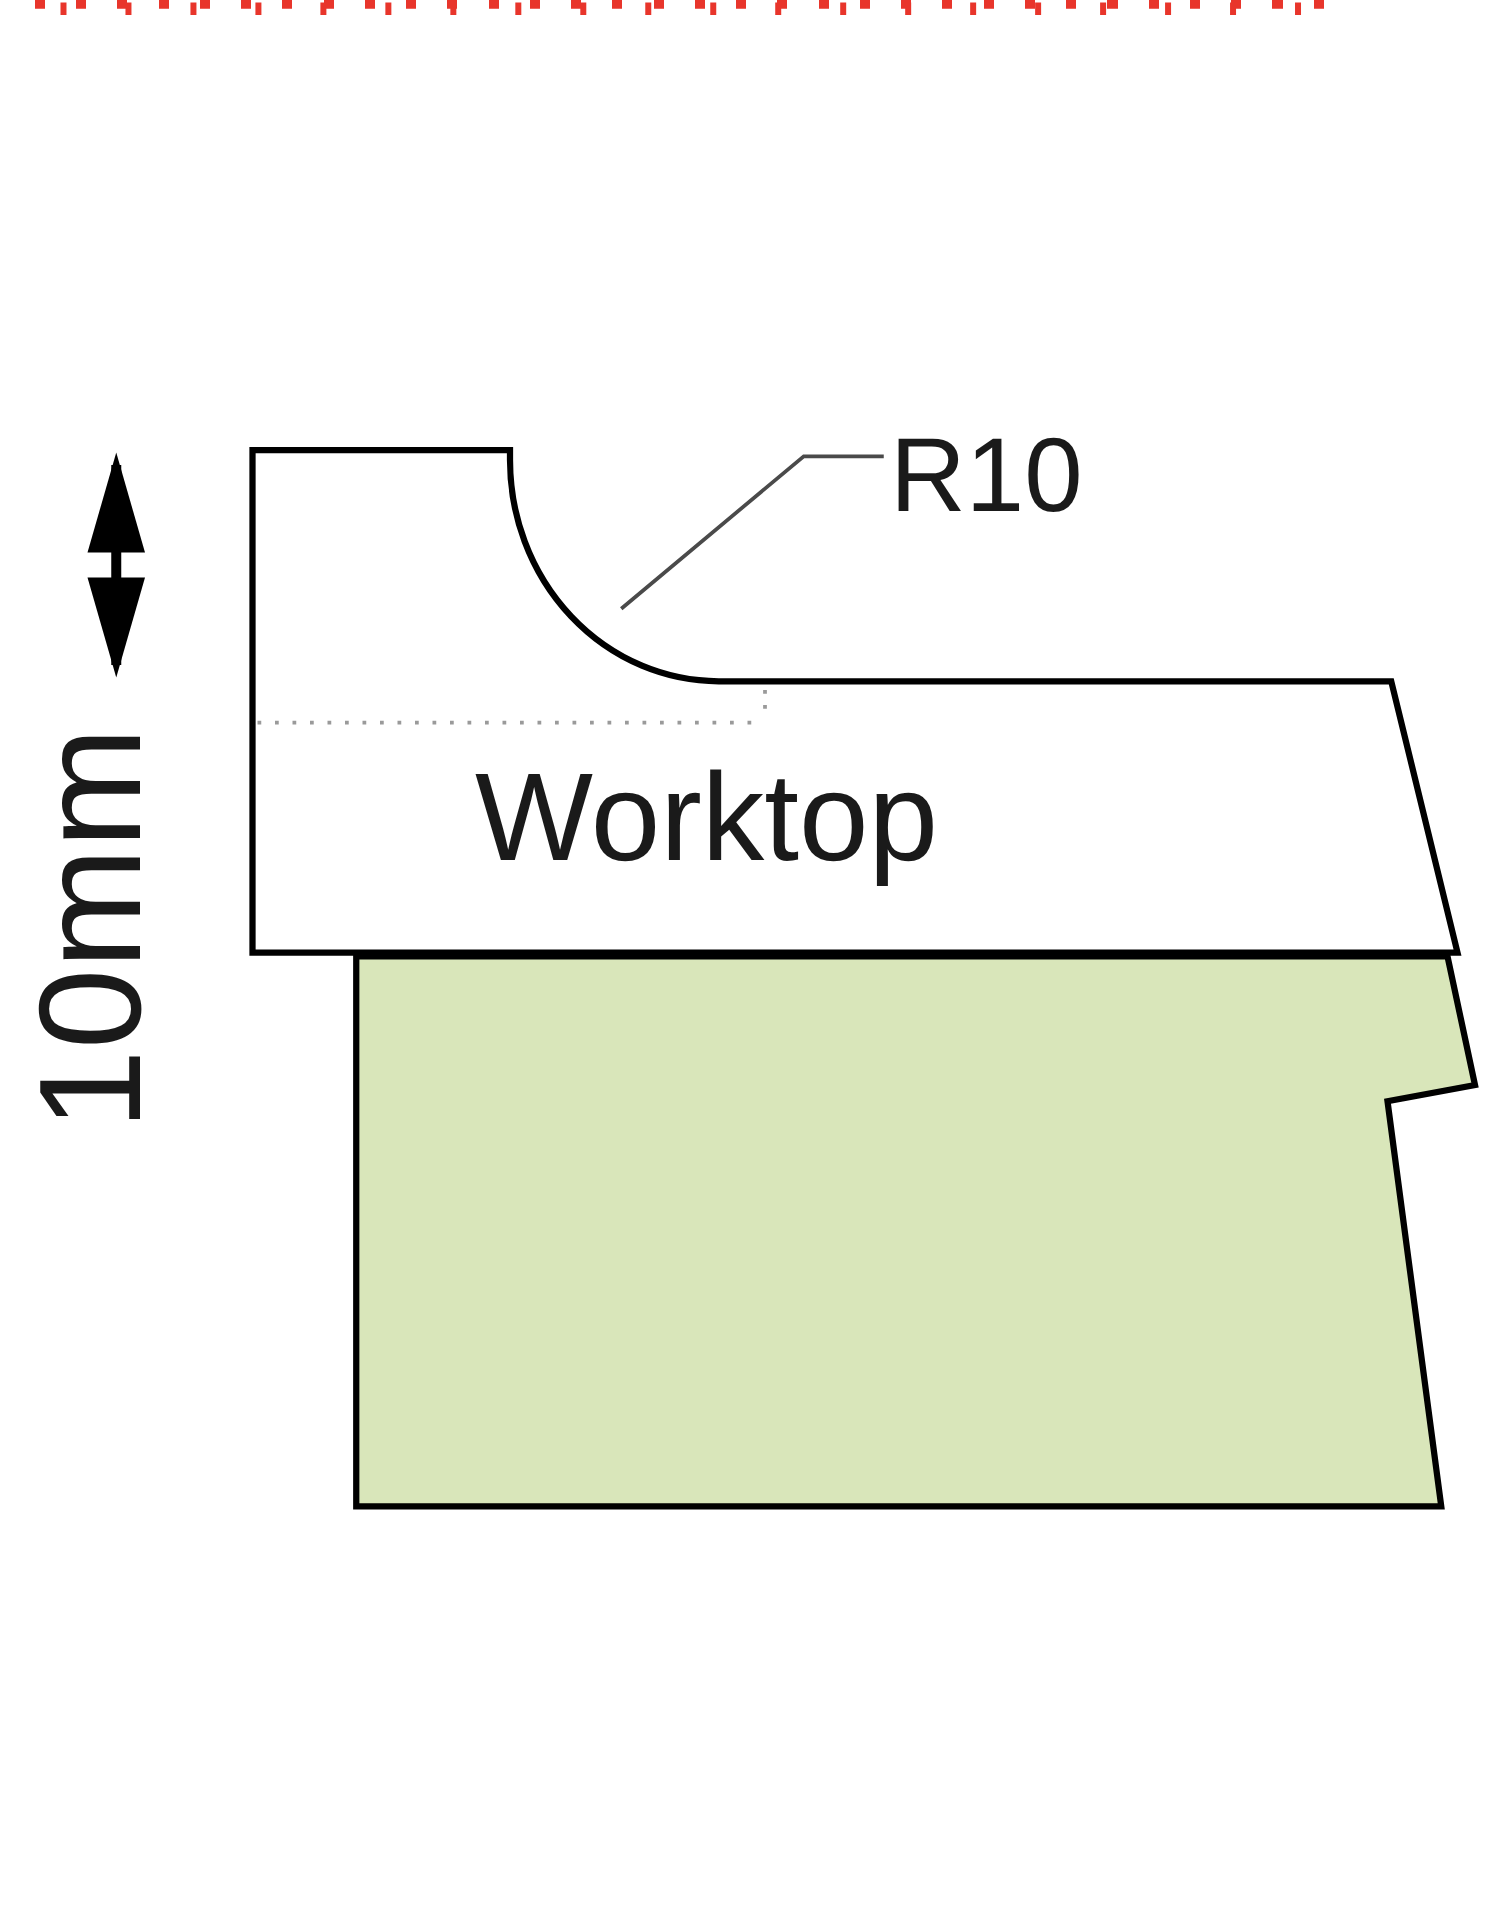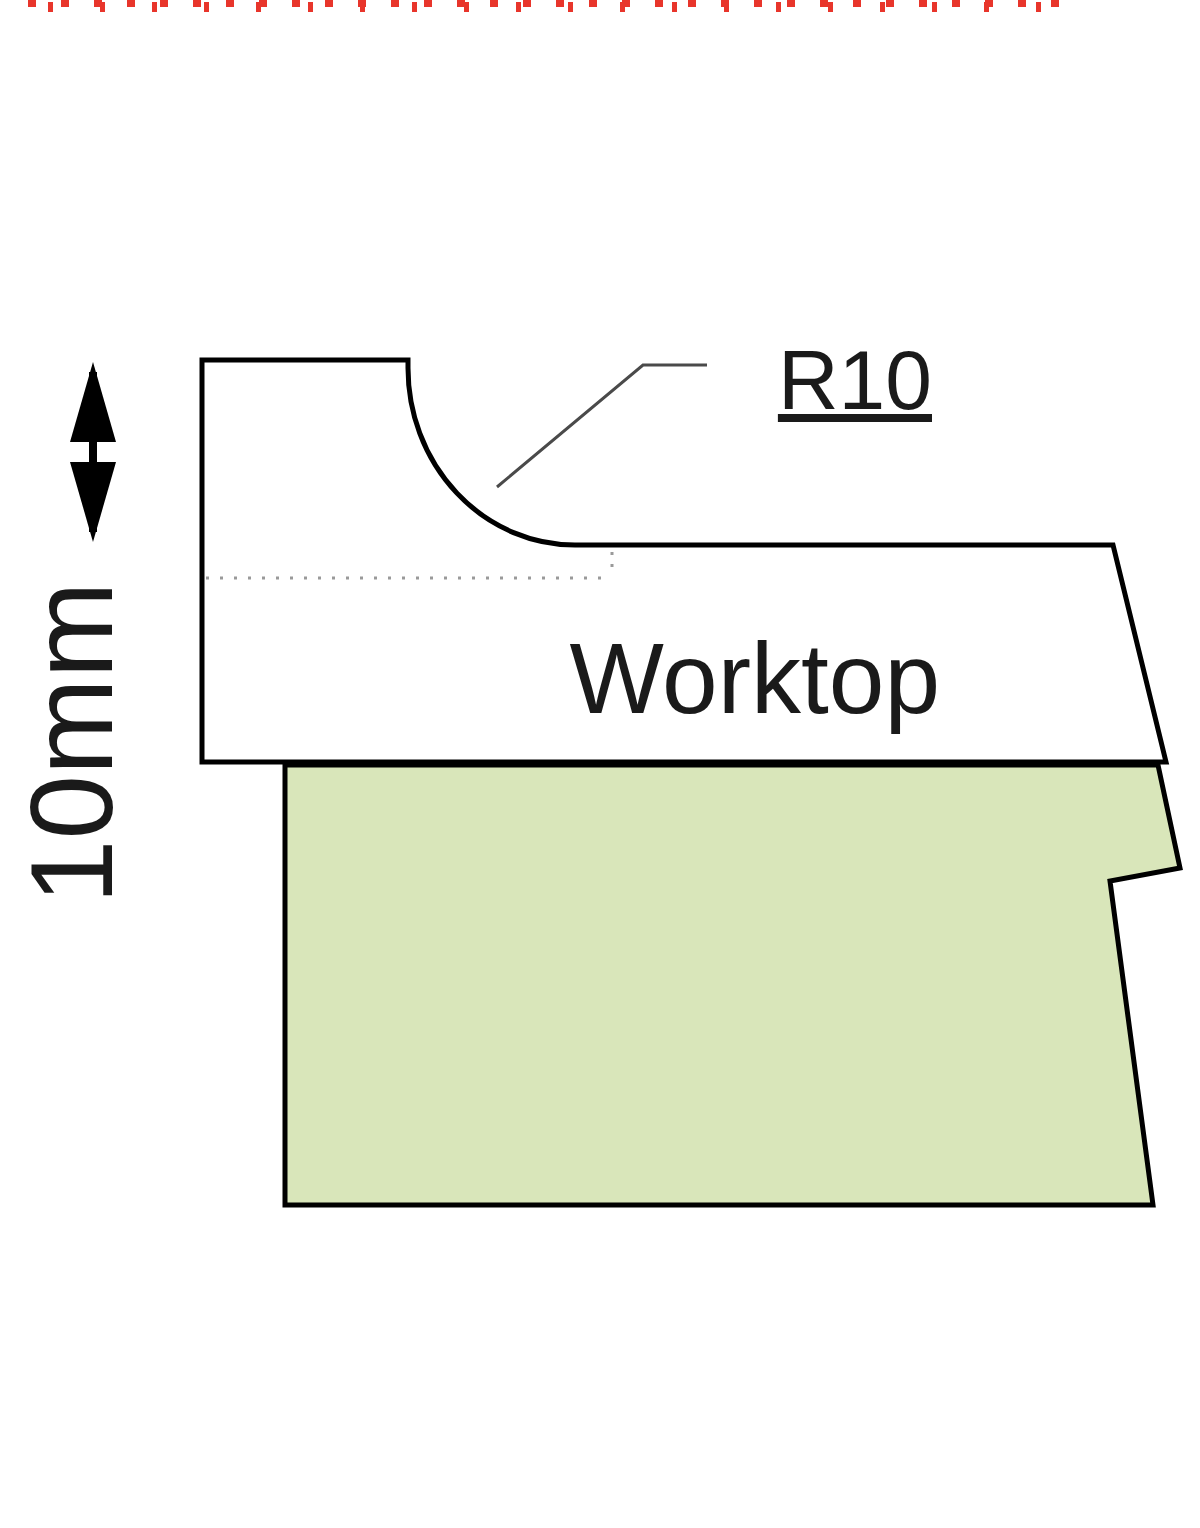--- a/index.html
+++ b/index.html
@@ -32,26 +32,26 @@
   .label{
     position:absolute;color:#1a1a1a;white-space:nowrap;
     font-family:"Liberation Sans", sans-serif;
   }
   .label-dimension{
     left:-88px;top:684px;width:320px;height:120px;
     font-size:116px;line-height:120px;text-align:center;
     transform:rotate(-90deg);
   }
   .label-part{
-    left:380px;top:622px;width:560px;
-    font-size:100px;line-height:112px;text-align:right;
+    left:380px;top:598px;width:560px;
+    font-size:100px;line-height:112px;text-align:left;
   }
   .label-radius{
     left:712px;top:332px;width:220px;
-    font-size:84px;line-height:96px;text-align:right;text-decoration:underline;
+    font-size:84px;line-height:96px;text-align:left;
   }
 </style>
 </head>
 <body style="background: rgb(255, 255, 255);">
 
 <div class="canvas">
 
   <div class="artifact-strip"></div>
 
   <svg class="drawing" viewBox="0 0 1200 1528" xmlns="http://www.w3.org/2000/svg">

